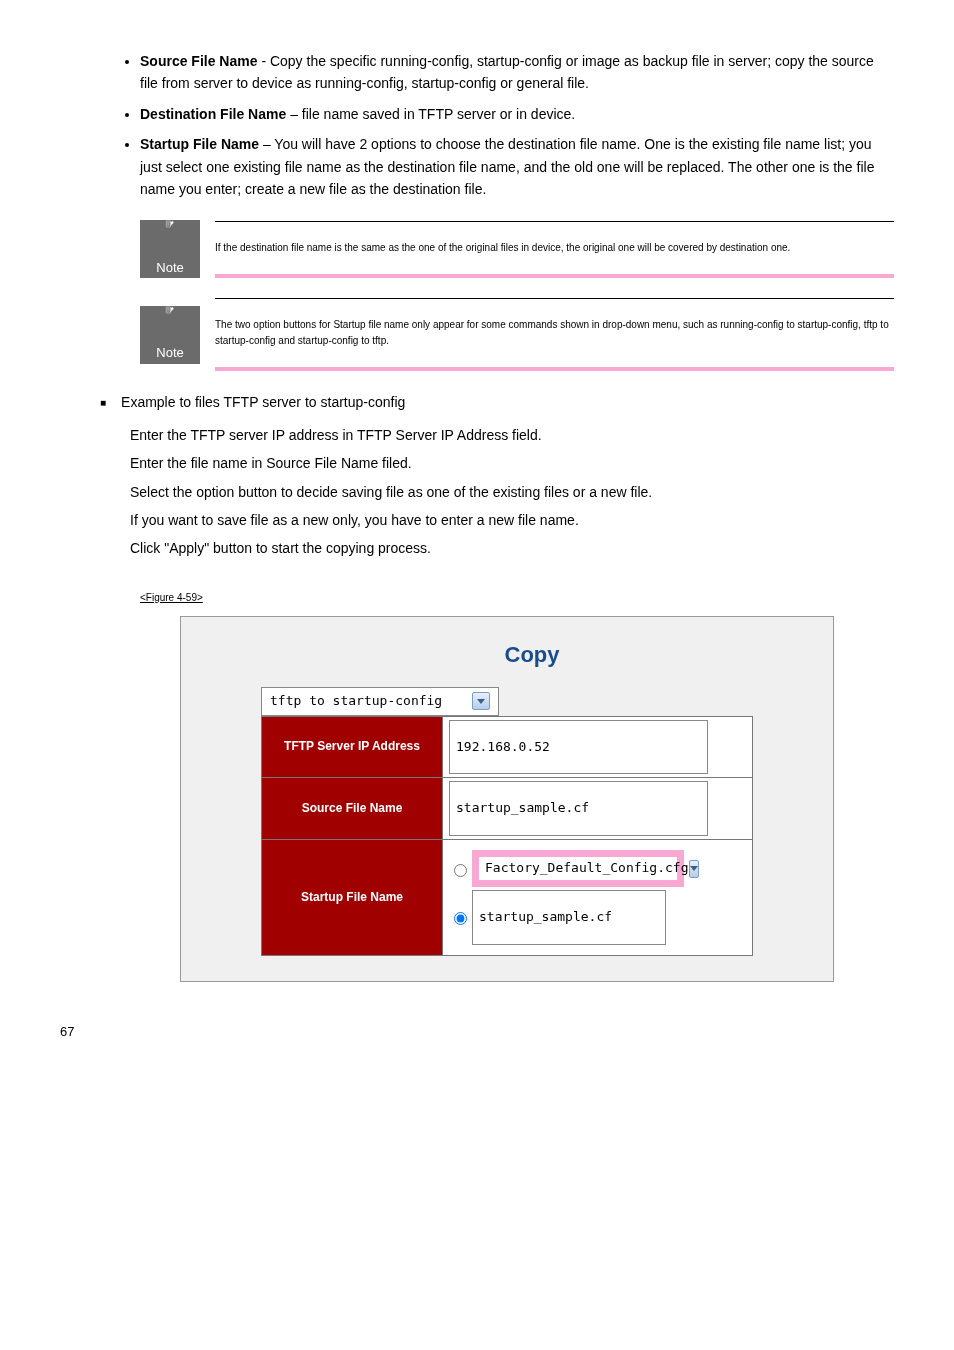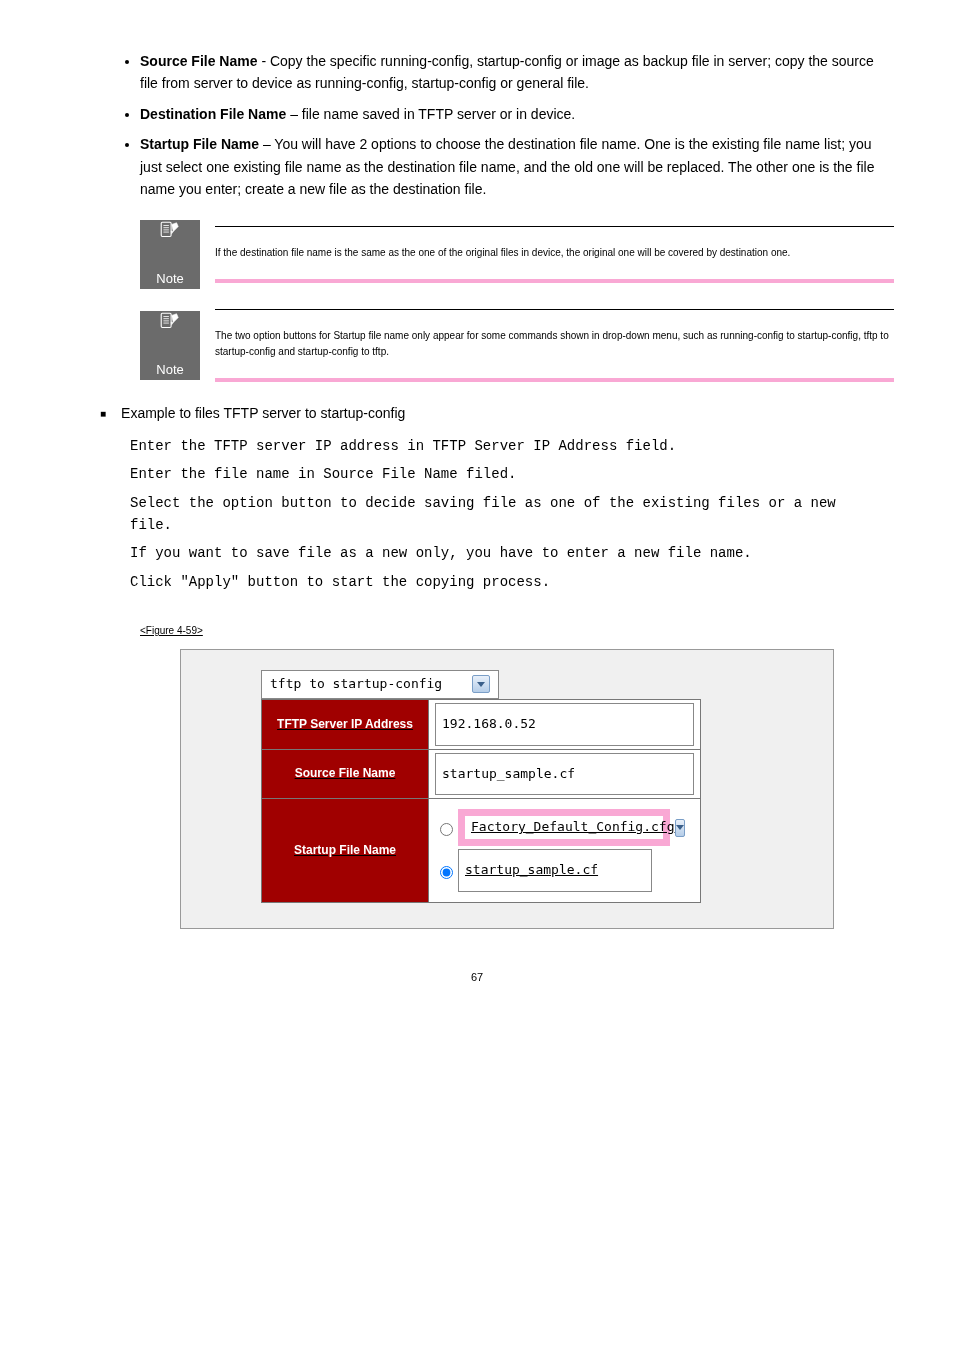--- a/index.html
+++ b/index.html
@@ -21,21 +21,21 @@
     .bullet-list li {
       margin-bottom: 8px;
     }
     .note-row {
       display: flex;
       align-items: center;
       margin: 20px 0 20px 80px;
     }
     .note-icon {
       width: 60px;
-      height: 69px;
+      height: 58px;
       background: #6b6b6b;
       display: flex;
       flex-direction: column;
       align-items: center;
       justify-content: center;
       margin-right: 15px;
       flex-shrink: 0;
       gap: 27px;
     }
     .note-icon-svg {
@@ -63,21 +63,20 @@
     }
     .square-bullet::before {
       content: "■";
       font-size: 10px;
       margin-right: 15px;
       margin-top: 4px;
     }
     .body-text {
       margin: 6px 40px 6px 70px;
       font-size: 14px;
-      font-family: Liberation Mono, monospace;
     }
     .figure-label {
       margin: 30px 60px 10px 80px;
       font-size: 10px;
       text-decoration: underline;
     }
     .screenshot-box {
       margin: 10px 60px 30px 120px;
       border: 1px solid #999;
       background: #f0f0f0;
@@ -116,22 +115,21 @@
       justify-content: center;
     }
     .dropdown-btn::after {
       content: "";
       border-left: 4px solid transparent;
       border-right: 4px solid transparent;
       border-top: 5px solid #3a5f8a;
     }
     .config-table {
       border-collapse: collapse;
-      width: 440px;
-      text-decoration: underline;
+      width: 492px;
     }
     .config-table td.label-cell {
       background: #a00000;
       color: #fff;
       font-weight: bold;
       font-size: 12px;
       padding: 8px 10px;
       text-align: center;
       border: 1px solid #777;
       width: 160px;
@@ -140,37 +138,37 @@
     .config-table td.value-cell {
       background: #fff;
       border: 1px solid #777;
       padding: 3px 6px;
       font-family: monospace;
       font-size: 13px;
     }
     .input-box {
       border: 1px solid #888;
       background: #fff;
-      padding: 10px 6px;
+      padding: 16px 6px;
       font-family: monospace;
       display: inline-block;
       width: 245px;
     }
     .radio-row {
       display: flex;
       align-items: center;
       margin: 3px 0;
     }
     .radio-input {
       margin-right: 5px;
     }
     .page-number {
-      text-align: center;
+      text-align: left;
       margin-top: 40px;
-      font-size: 11px;
+      font-size: 13px;
     }
     .inner-select {
       display: inline-flex;
       align-items: center;
       border: 7px solid #f9a8d4;
       padding: 1px 2px 1px 6px;
       background: #fff;
       width: 190px;
       justify-content: space-between;
     }
@@ -225,20 +223,21 @@
 
 <div class="body-text">Enter the TFTP server IP address in TFTP Server IP Address field.</div>
 <div class="body-text">Enter the file name in Source File Name filed.</div>
 <div class="body-text">Select the option button to decide saving file as one of the existing files or a new file.</div>
 <div class="body-text">If you want to save file as a new only, you have to enter a new file name.</div>
 <div class="body-text">Click "Apply" button to start the copying process.</div>
 
 <div class="figure-label">&lt;Figure 4-59&gt;</div>
 
 <div class="screenshot-box">
+  <div class="copy-title">Copy</div>
   <div class="select-row">
     <div class="select-box">
       <span>tftp to startup-config</span>
       <span class="dropdown-btn"></span>
     </div>
   </div>
   <table class="config-table">
     <tbody>
         <tr>
       <td class="label-cell">TFTP Server IP Address</td>

